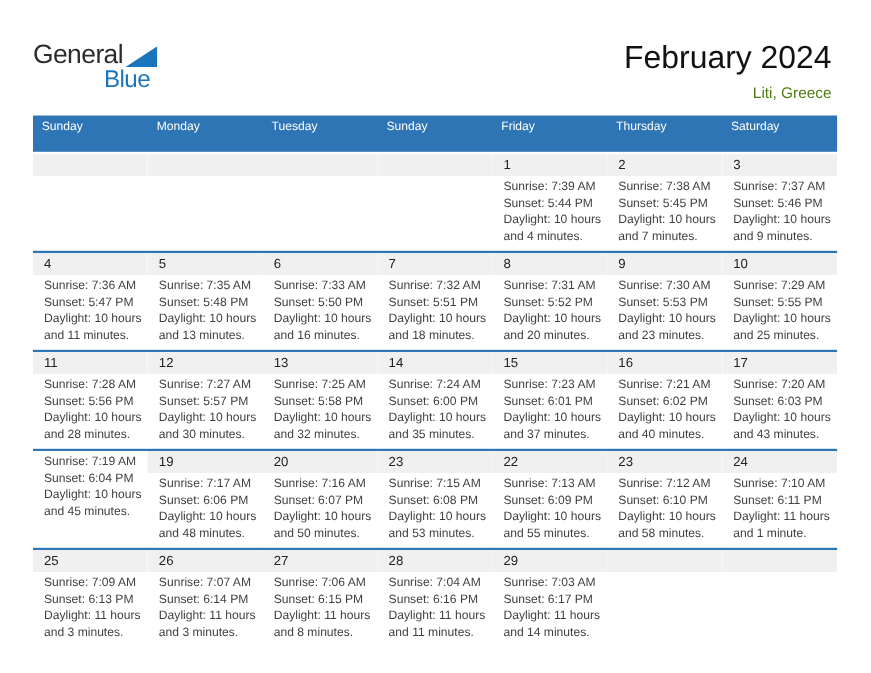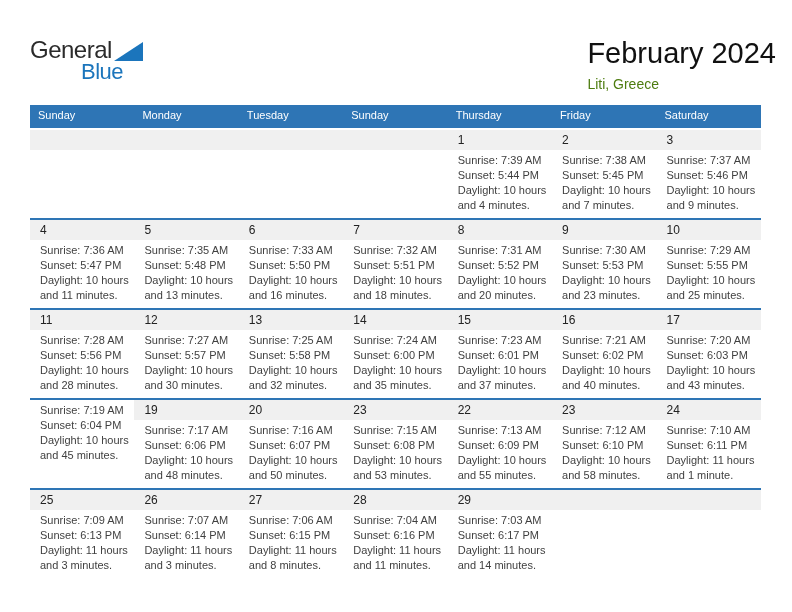--- a/index.html
+++ b/index.html
@@ -9,32 +9,32 @@
     --text-dark:#3F3F3F;
     --logo-blue:#1B75BC;
   }
   *{margin:0;padding:0;box-sizing:border-box;}
   html,body{background:#ffffff;}
   body{
     width:792px;height:612px;position:relative;overflow:hidden;
     font-family:"Liberation Sans","DejaVu Sans",sans-serif;
   }
   
-  .logo{position:absolute;left:30px;top:38px;width:120px;}
+  .logo{position:absolute;left:30px;top:38px;width:120px;text-align:center;}
   .logo-top{display:flex;align-items:flex-end;}
   .logo-general{font-size:24px;color:#2b2b2b;letter-spacing:-0.5px;line-height:24px;}
   .logo-triangle{margin-left:2px;margin-bottom:1px;display:block;}
   .logo-blue{font-size:22px;color:var(--logo-blue);letter-spacing:-0.5px;line-height:20px;margin-left:51px;}
   
-  .title-block{position:absolute;right:16px;top:36px;}
+  .title-block{position:absolute;right:36px;top:36px;text-align:right;}
   .month-title{font-size:29px;color:#111;font-weight:400;line-height:34px;}
   .location{font-size:14px;color:#4d7c0f;margin-top:6px;}
   
   .calendar{position:absolute;left:30px;top:105px;width:731px;}
-  .weekday-row{display:flex;background:var(--header-blue);height:23px;}
+  .weekday-row{display:flex;background:var(--header-blue);height:33px;}
   .weekday-cell{
     flex:1;color:#ffffff;font-size:11px;line-height:20px;padding-left:8px;
     overflow:hidden;white-space:nowrap;
   }
   .week-row{display:flex;height:90px;border-top:2px solid var(--line-blue);}
   .week-row.first{border-top:none;height:88px;margin-top:2px;}
   .day-cell{flex:1;display:flex;flex-direction:column;overflow:hidden;}
   .day-num{
     background:var(--band-gray);height:20px;font-size:12px;line-height:20px;
     padding-left:10px;color:#222;flex:0 0 20px;
@@ -61,22 +61,22 @@
   <div class="month-title">February 2024</div>
   <div class="location">Liti, Greece</div>
 </div>
 
 <div class="calendar">
   <div class="weekday-row">
       <div class="weekday-cell">Sunday</div>
       <div class="weekday-cell">Monday</div>
       <div class="weekday-cell">Tuesday</div>
       <div class="weekday-cell">Sunday</div>
+      <div class="weekday-cell">Friday</div>
       <div class="weekday-cell">Thursday</div>
-      <div class="weekday-cell">Friday</div>
       <div class="weekday-cell">Saturday</div>
     </div>
   <div id="weeks-container">
       <div class="week-row first">
         <div class="day-cell">
           <div class="day-num"></div>
           <div class="day-body"></div>
         </div>
         <div class="day-cell">
           <div class="day-num"></div>

